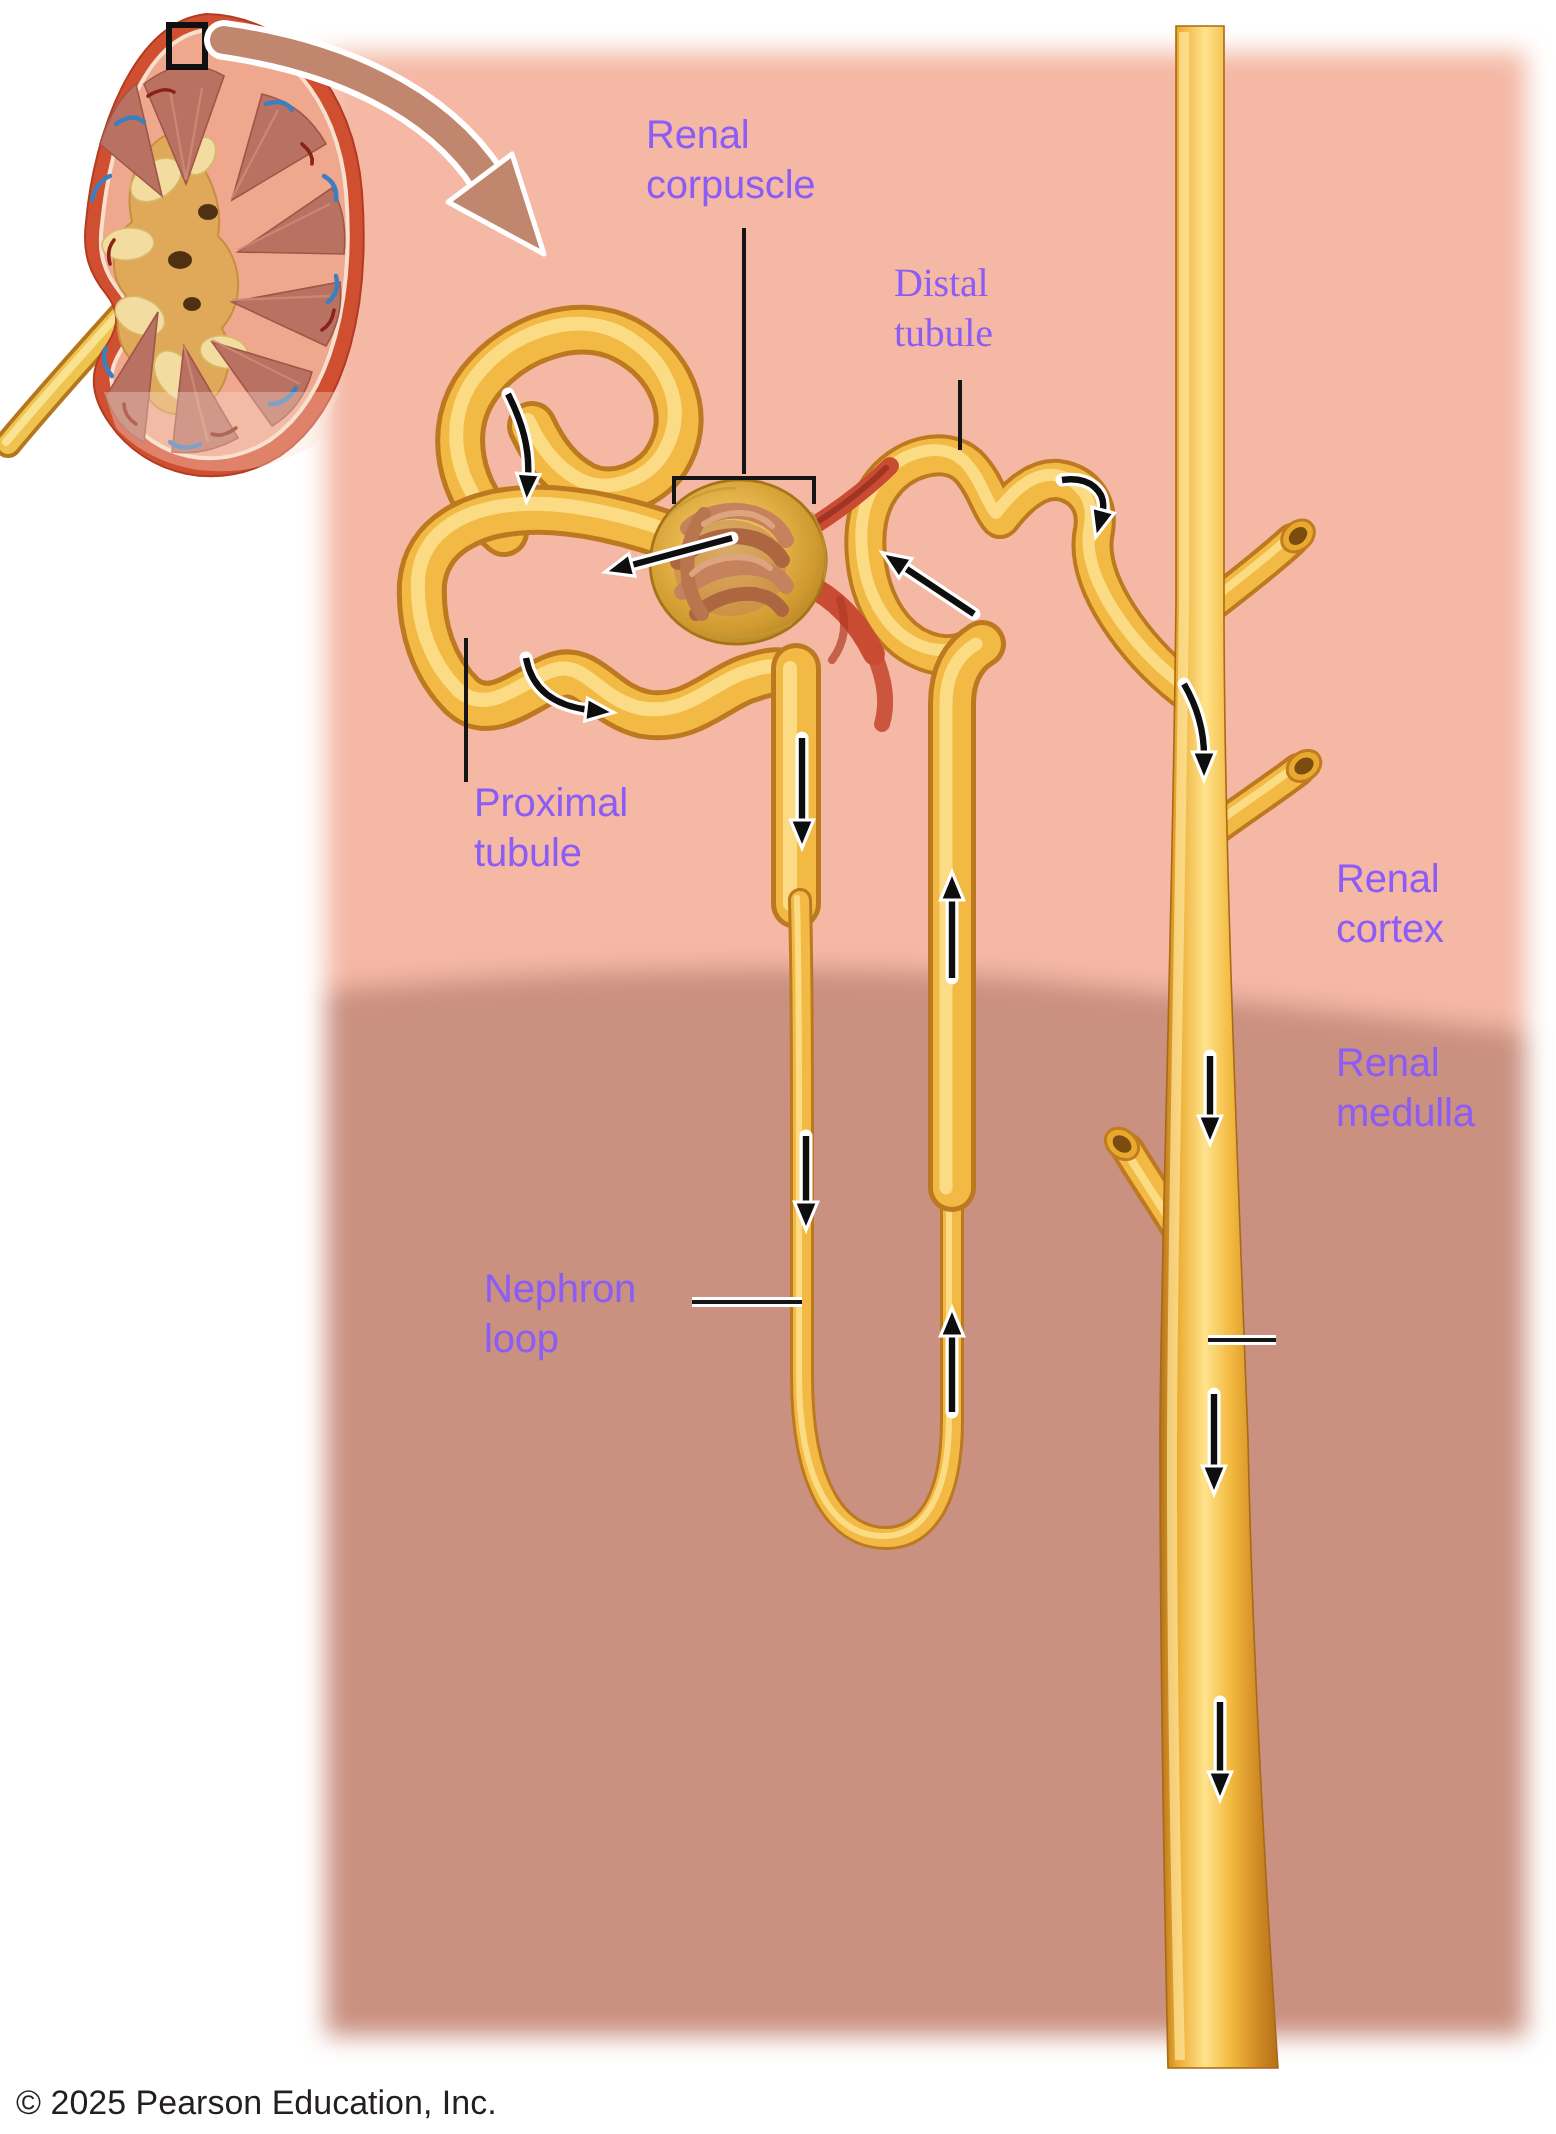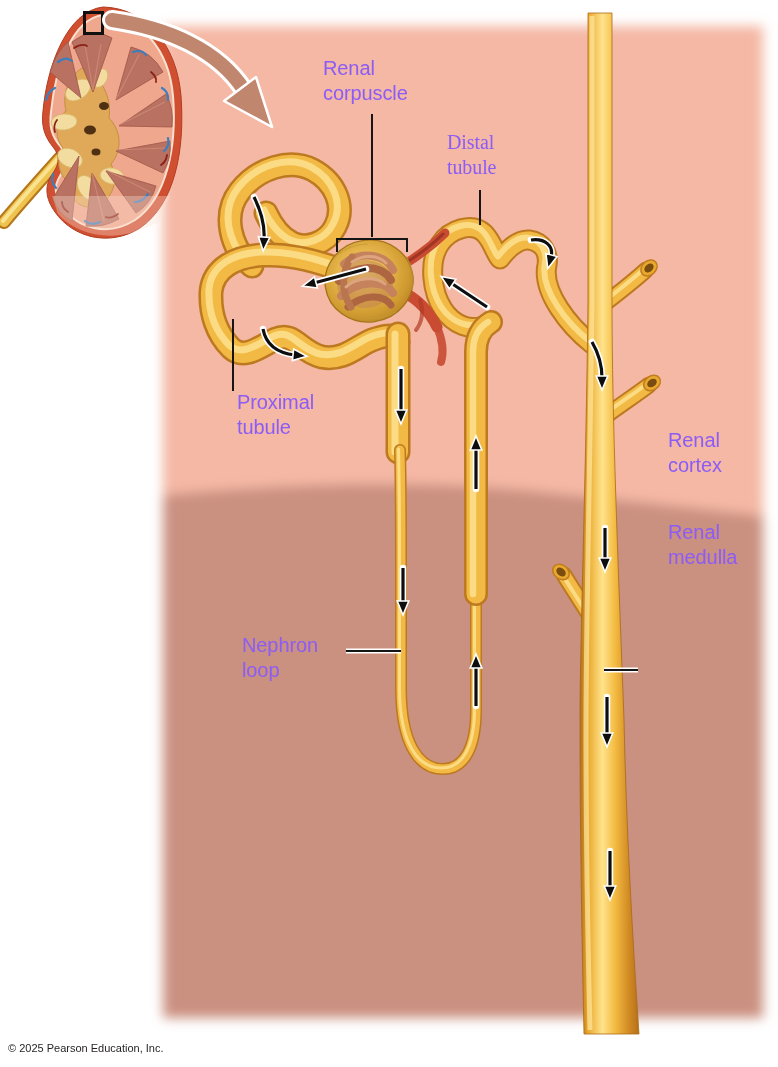--- a/index.html
+++ b/index.html
@@ -1,21 +1,21 @@
 <!DOCTYPE html>
 <html><head>
 <meta charset="utf-8">
 <style>
   html,body{margin:0;padding:0;background:#ffffff;}
   #stage{position:relative;width:778px;height:1067px;background:#ffffff;overflow:hidden;
          font-family:"Liberation Sans",sans-serif;}
   #art{position:absolute;left:0;top:0;}
   .label{position:absolute;font-size:20px;line-height:25px;color:#8b5cf6;
          white-space:pre-line;letter-spacing:-0.1px;}
-  .copyright{position:absolute;font-size:11px;color:#231f20;letter-spacing:0;}
+  .copyright{position:absolute;font-size:17px;color:#231f20;letter-spacing:0;}
   .t-out{fill:none;stroke:#bd7920;stroke-linecap:round;stroke-linejoin:round;}
   .t-bod{fill:none;stroke:#f2ba44;stroke-linecap:round;stroke-linejoin:round;}
   .t-hi{fill:none;stroke:#fde291;stroke-linecap:round;stroke-linejoin:round;opacity:.85;}
   .lead{fill:none;stroke:#151515;stroke-width:2;}
   .lead-case{fill:none;stroke:#ffffff;stroke-width:5;}
   .arr-case{fill:none;stroke:#ffffff;stroke-width:6.5;stroke-linecap:round;}
   .arr{fill:none;stroke:#0e0e0e;stroke-width:3.2;stroke-linecap:butt;}
 </style>
 </head>
 <body>

